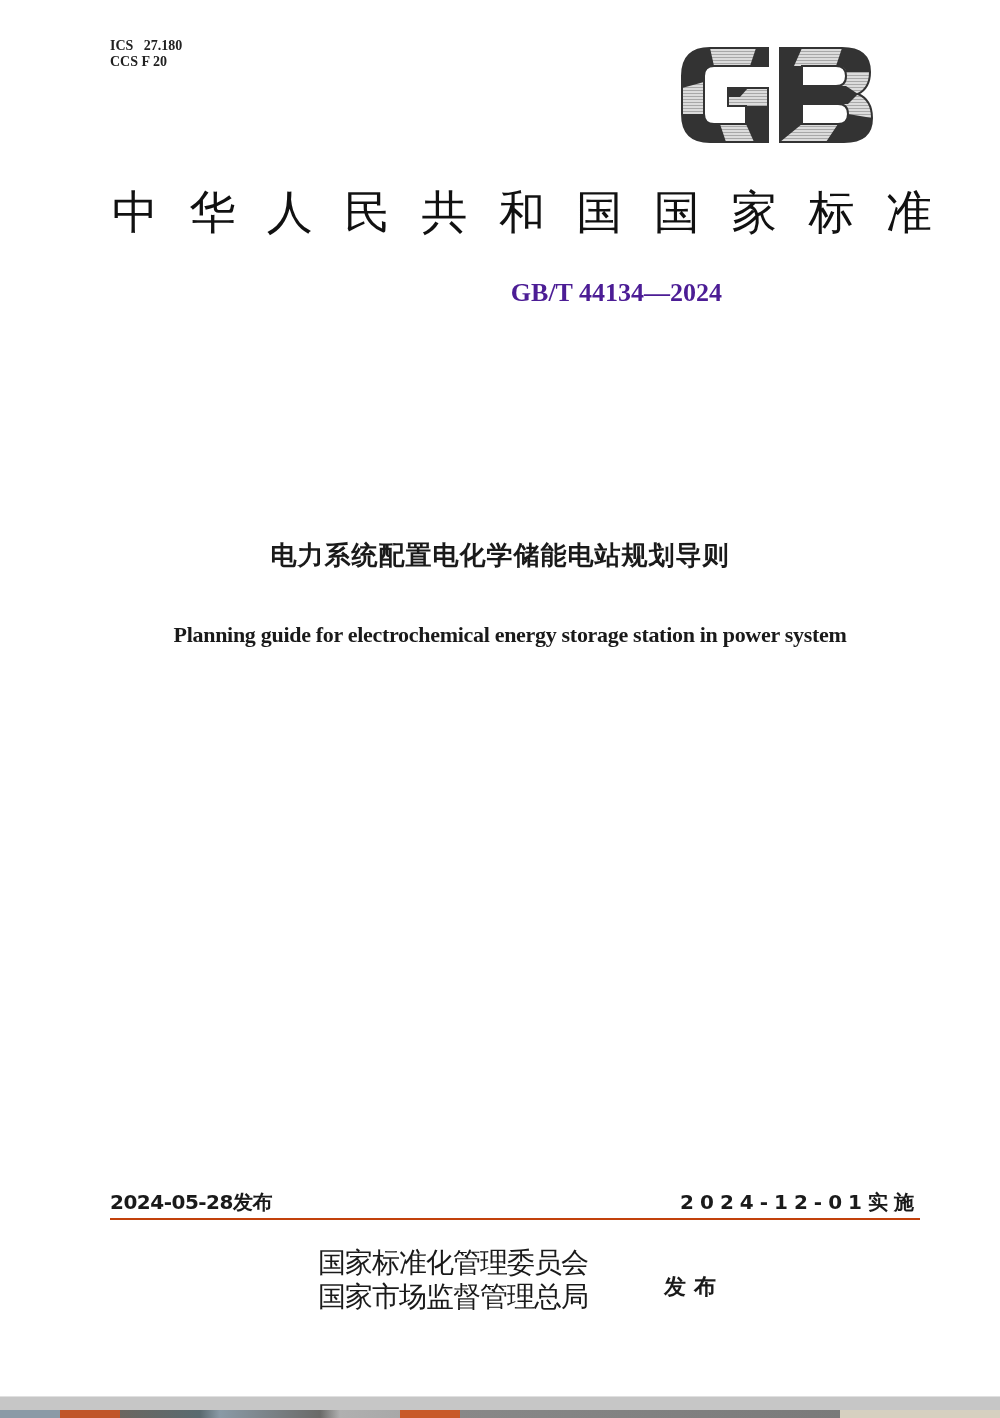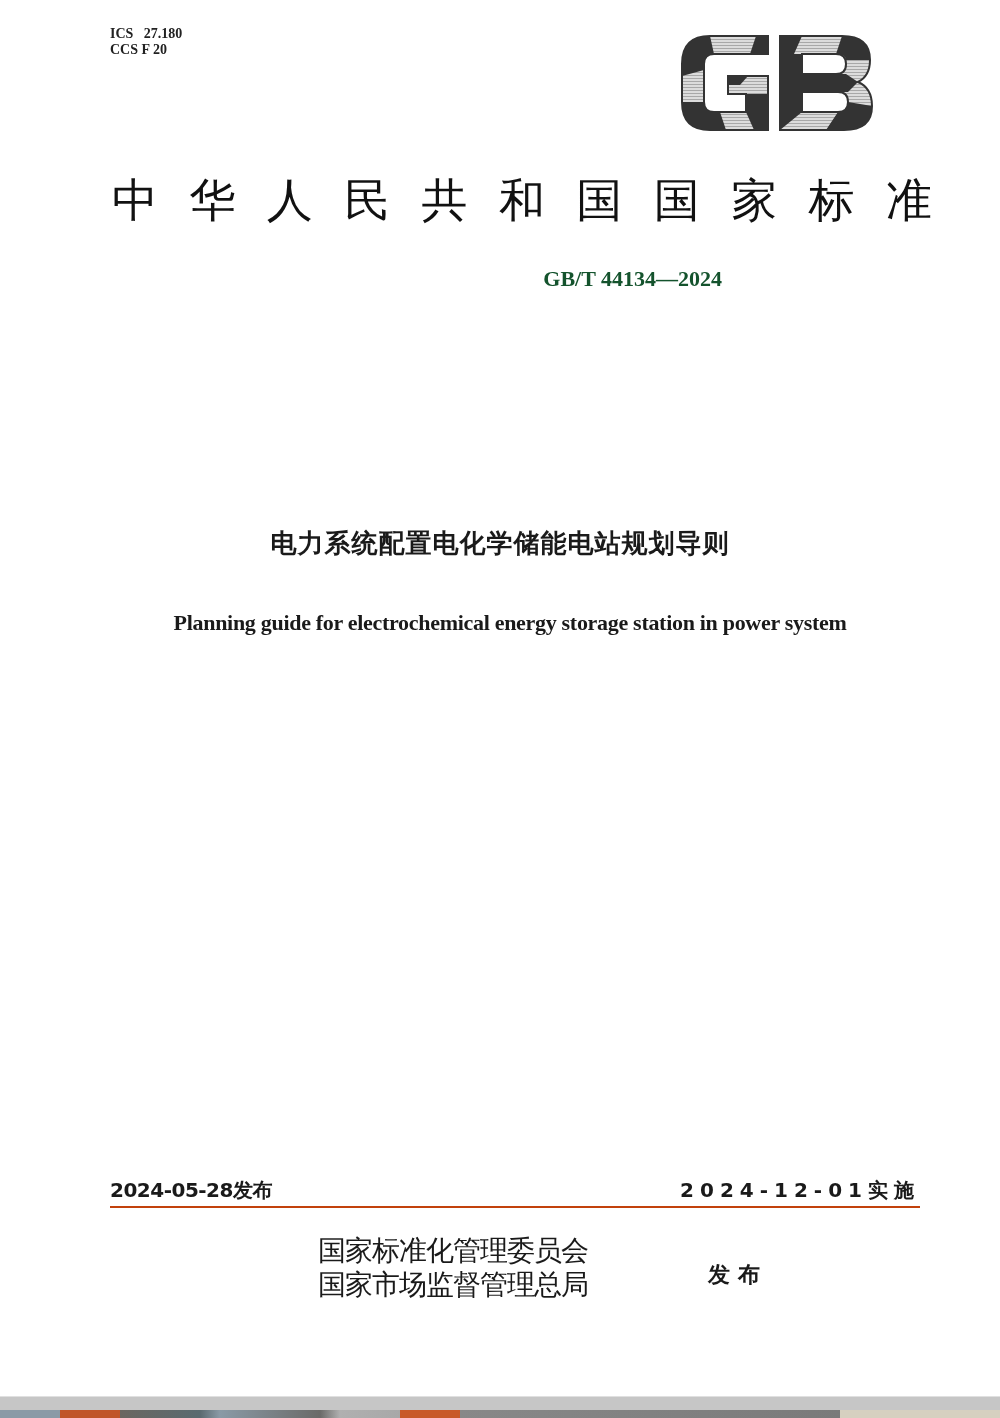--- a/index.html
+++ b/index.html
@@ -10,21 +10,21 @@
   body {
     width: 1000px;
     height: 1418px;
     position: relative;
     overflow: hidden;
     font-family: "DejaVu Serif", serif;
     color: #1a1a1a;
   }
   .page {
     position: absolute;
-    left: 0; top: 4px;
+    left: 0; top: 16px;
     width: 824px;
     height: 1396px;
     background: #ffffff;
   }
   .classification {
     position: absolute;
     left: 110px;
     top: 22px;
     font-family: "Liberation Serif", serif;
     font-weight: bold;
@@ -67,22 +67,22 @@
     color: #111;
     z-index: 1;
   }
 
   .std-number {
     position: absolute;
     right: 102px;
     top: 262px;
     font-family: "Liberation Serif", serif;
     font-weight: bold;
-    font-size: 22px;
-    color: #14532d;
+    font-size: 26px;
+    color: #4c1d95;
   }
 
   .title-cn {
     position: absolute;
     left: 0;
     width: 1000px;
     top: 522px;
     text-align: center;
     font-family: "DejaVu Sans", sans-serif;
     font-weight: bold;
@@ -141,21 +141,20 @@
   .issuers .line { display: block; letter-spacing: -1px; }
   .issue-verb {
     position: absolute;
     left: 664px;
     top: 1256px;
     font-family: "DejaVu Sans", sans-serif;
     font-size: 22px;
     font-weight: bold;
     letter-spacing: 8px;
     color: #1a1a1a;
-    margin-left: 44px;
   }
 
   .viewer-bar {
     position: absolute;
     left: 0;
     top: 1396px;
     width: 1000px;
     height: 14px;
     background: #c6c6c6;
     border-top: 1px solid #e0e0e0;

